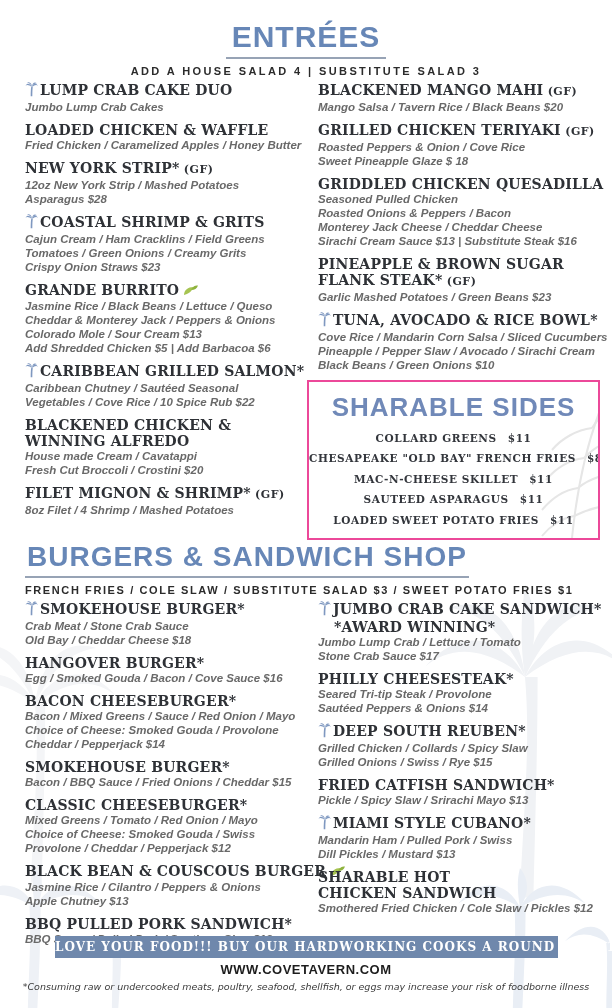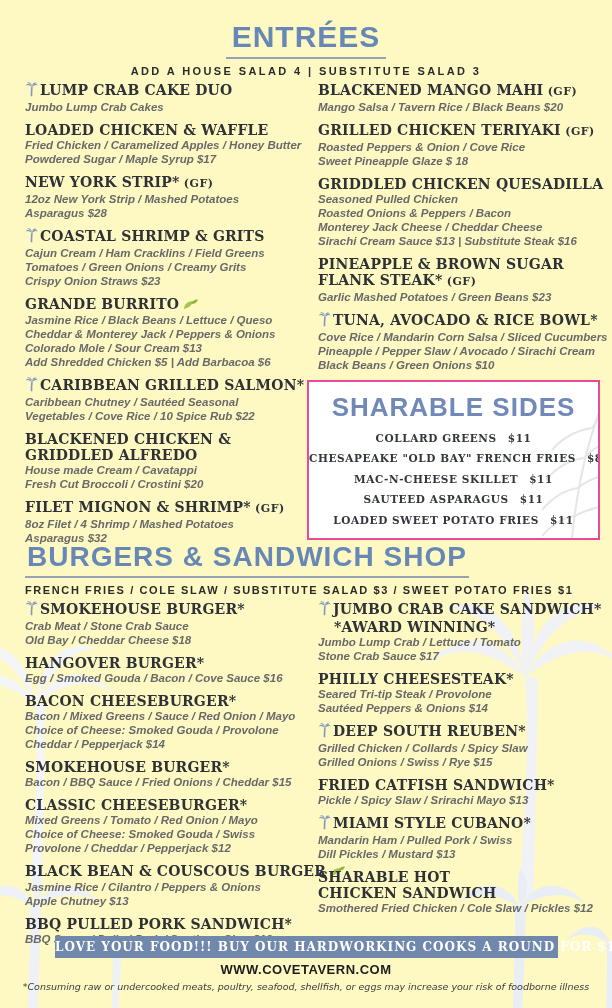--- a/index.html
+++ b/index.html
@@ -1,19 +1,19 @@
 <!DOCTYPE html>
 <html><head>
 <meta charset="utf-8">
 <style>
   html,body{margin:0;padding:0;background:#888;}
   .page{
     position:relative;
     width:612px;height:1008px;
-    background:#fef9c3;
+    background:#ffffff;
     overflow:hidden;
     font-family:"DejaVu Serif", serif;
     margin:0 auto;
   }
   .layer{position:absolute;z-index:0;}
 
   
   .entrees-header{position:absolute;top:20px;left:0;right:0;text-align:center;z-index:2;}
   .big-title{
     font-family:"Liberation Sans", sans-serif;
@@ -153,21 +153,20 @@
         <div>
           <div class="desc-line">Jumbo Lump Crab Cakes</div>
         </div>
       </div>
       <div class="menu-item">
         <div>
           <div class="title-line"><span>LOADED CHICKEN &amp; WAFFLE</span></div>
         </div>
         <div>
           <div class="desc-line">Fried Chicken / Caramelized Apples / Honey Butter</div>
-          <div class="desc-line">Powdered Sugar / Maple Syrup  $17</div>
         </div>
       </div>
       <div class="menu-item">
         <div>
           <div class="title-line"><span>NEW YORK STRIP*</span><span class="gf"> (GF)</span></div>
         </div>
         <div>
           <div class="desc-line">12oz New York Strip / Mashed Potatoes</div>
           <div class="desc-line">Asparagus $28</div>
         </div>
@@ -217,34 +216,33 @@
               </svg></span><span>CARIBBEAN GRILLED SALMON*</span></div>
         </div>
         <div>
           <div class="desc-line">Caribbean Chutney / Sautéed Seasonal</div>
           <div class="desc-line">Vegetables / Cove Rice / 10 Spice Rub $22</div>
         </div>
       </div>
       <div class="menu-item">
         <div>
           <div class="title-line"><span>BLACKENED CHICKEN &amp;</span></div>
-          <div class="title-line"><span>GRIDDLED ALFREDO</span></div>
+          <div class="title-line"><span>WINNING ALFREDO</span></div>
         </div>
         <div>
           <div class="desc-line">House made Cream / Cavatappi</div>
           <div class="desc-line">Fresh Cut Broccoli / Crostini $20</div>
         </div>
       </div>
       <div class="menu-item">
         <div>
           <div class="title-line"><span>FILET MIGNON &amp; SHRIMP*</span><span class="gf"> (GF)</span></div>
         </div>
         <div>
           <div class="desc-line">8oz Filet / 4 Shrimp / Mashed Potatoes</div>
-          <div class="desc-line">Asparagus $32</div>
         </div>
       </div>
     </div>
   <div class="col" id="entrees-right">
       <div class="menu-item">
         <div>
           <div class="title-line"><span>BLACKENED MANGO MAHI</span><span class="gf"> (GF)</span></div>
         </div>
         <div>
           <div class="desc-line">Mango Salsa / Tavern Rice / Black Beans $20</div>

